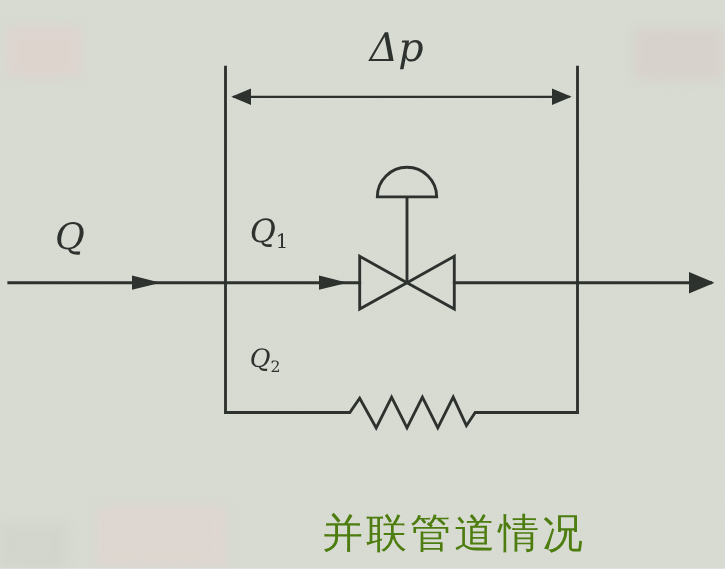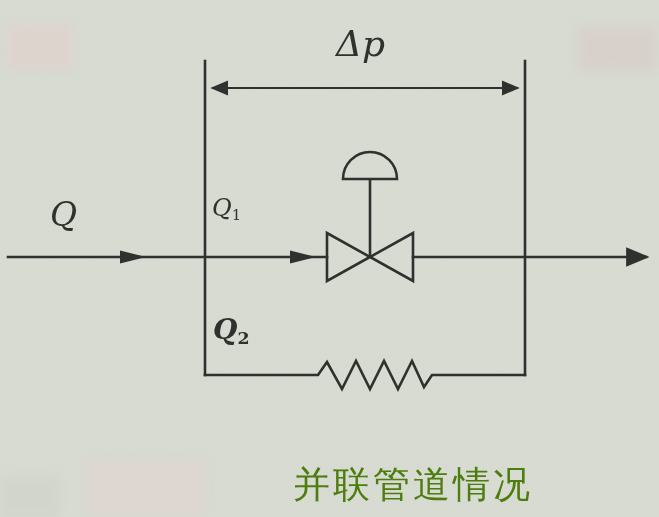--- a/index.html
+++ b/index.html
@@ -19,22 +19,22 @@
     white-space:nowrap;
     user-select:none;
   }
   .label sub{
     font-style:normal;
     font-size:0.62em;
     vertical-align:-0.28em;
   }
   .delta-p{left:336px;top:26px;font-size:36px;}
   .q-inlet{left:50px;top:198px;font-size:33px;}
-  .q1{left:212px;top:196px;font-size:24px;}
-  .q2{left:213px;top:316px;font-size:28px;font-weight:bold;}
+  .q1{left:227px;top:196px;font-size:29px;}
+  .q2{left:227px;top:316px;font-size:23px;}
   .caption{
     position:absolute;
     left:293px;top:460px;
     font-size:37px;
     letter-spacing:3px;
     color:#4d7c0f;
     font-style:normal;
     font-family:"DejaVu Serif", serif;
   }
   .smudge{

